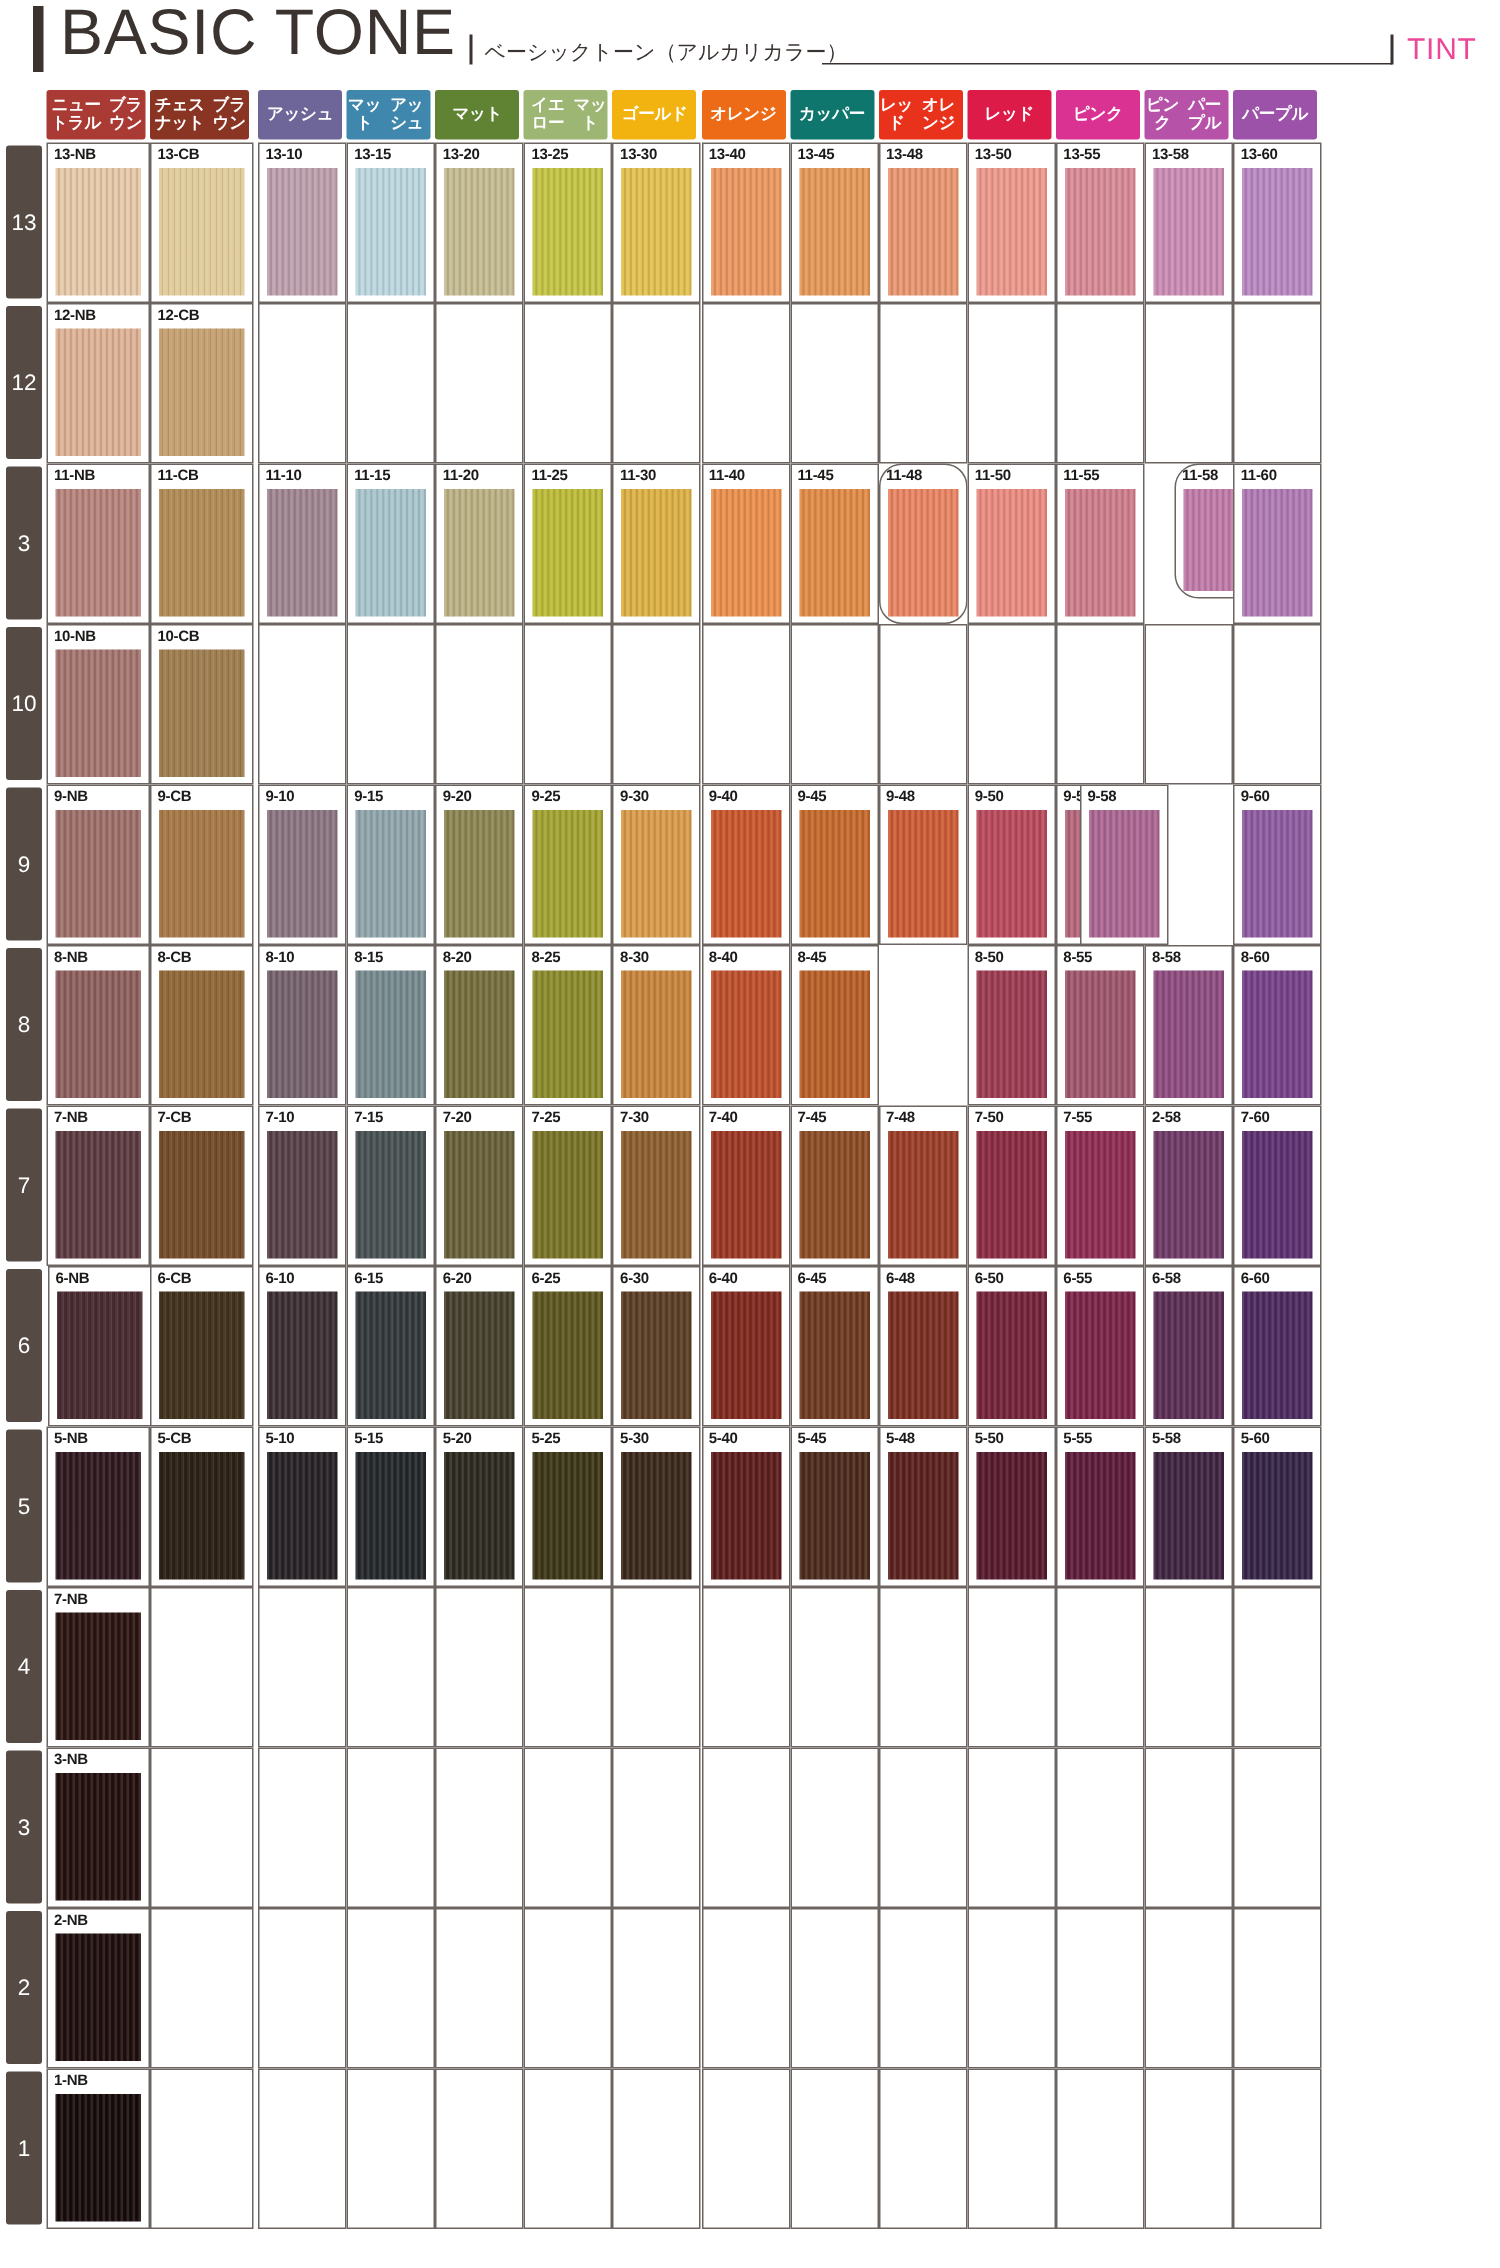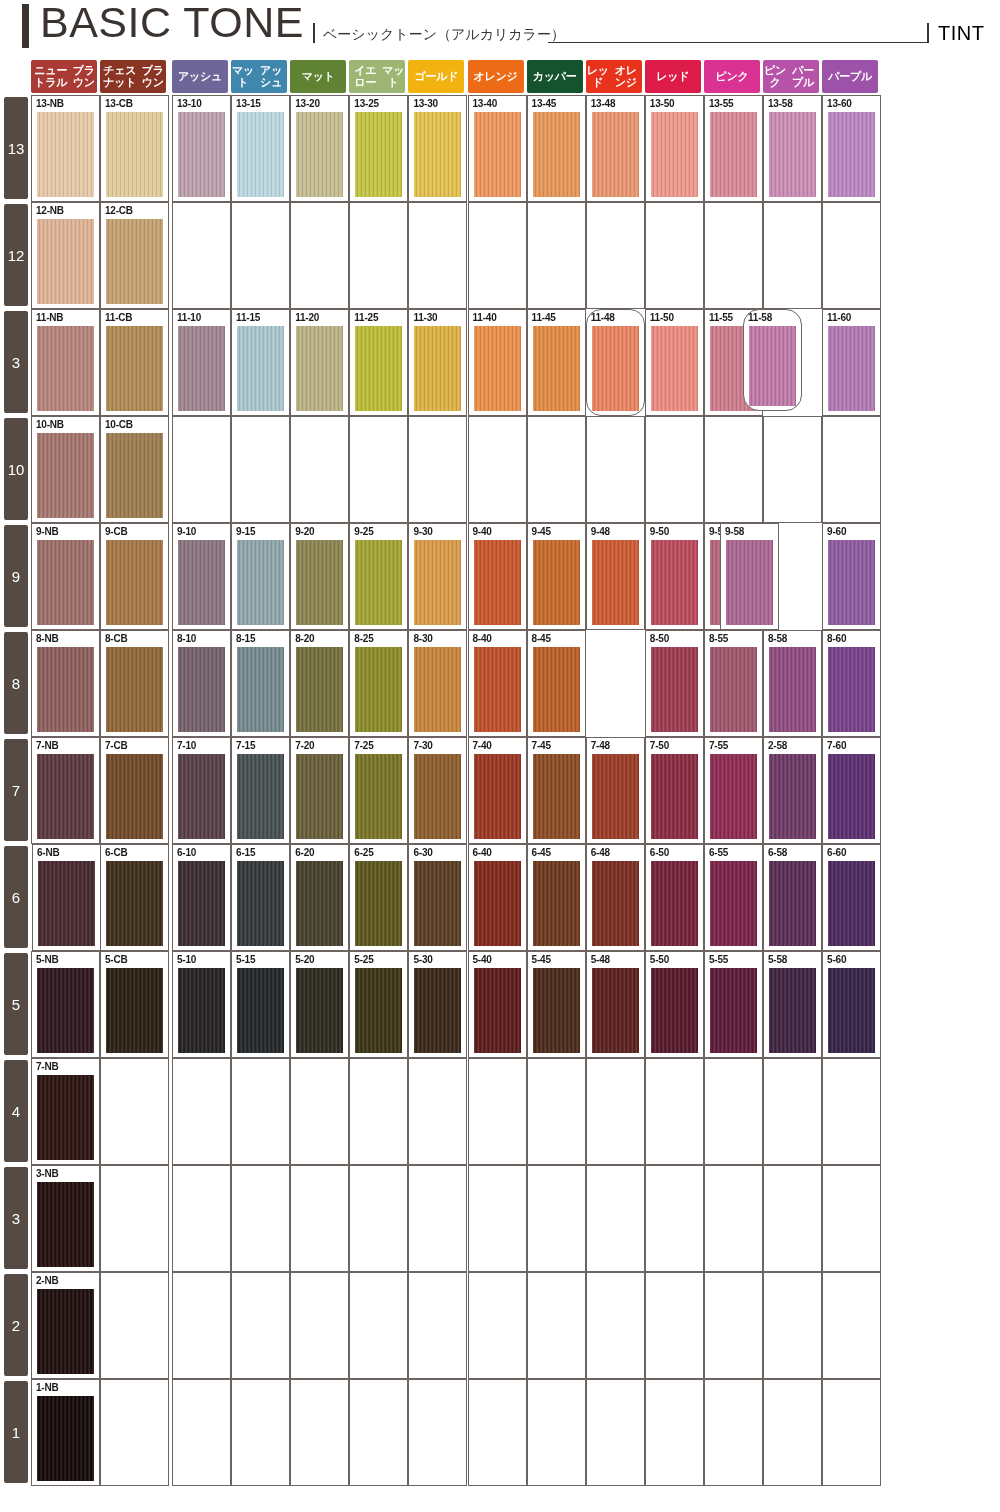--- a/index.html
+++ b/index.html
@@ -59,21 +59,21 @@
   #tint-tick {
     position: absolute;
     left: 927px; top: 23px;
     width: 2px; height: 20px;
     background: #3a332f;
   }
   #tint-text {
     position: absolute;
     left: 938px; top: 22px;
     font-size: 20px;
-    color: #000000;
+    color: #ec4899;
     letter-spacing: 0.5px;
   }
 
   
   #grid {
     position: absolute;
     left: 0; top: 60px;
     width: 1000px;
   }
 
@@ -178,21 +178,21 @@
         <div class="col-head" style="left: 349.3px; width: 56.1px; background: rgb(158, 182, 115);">
           <span>イエロー</span>
           <span>マット</span>
         </div>
         <div class="col-head" style="left: 408.4px; width: 56.1px; background: rgb(242, 179, 16);">
           <span>ゴールド</span>
         </div>
         <div class="col-head" style="left: 467.5px; width: 56.1px; background: rgb(237, 107, 23);">
           <span>オレンジ</span>
         </div>
-        <div class="col-head" style="left: 526.6px; width: 56.1px; background: #14532d;">
+        <div class="col-head" style="left: 526.6px; width: 56.1px; background: #0f766e;">
           <span>カッパー</span>
         </div>
         <div class="col-head" style="left: 585.7px; width: 56.1px; background: rgb(232, 50, 27);">
           <span>レッド</span>
           <span>オレンジ</span>
         </div>
         <div class="col-head" style="left: 644.8px; width: 56.1px; background: rgb(220, 27, 73);">
           <span>レッド</span>
         </div>
         <div class="col-head" style="left: 703.9px; width: 56.1px; background: rgb(218, 50, 147);">
@@ -332,21 +332,21 @@
             <div class="swatch" style="background: repeating-linear-gradient(90deg, rgba(255, 255, 255, 0.11) 0px, rgba(255, 255, 255, 0.11) 1px, rgba(0, 0, 0, 0) 1px, rgba(0, 0, 0, 0) 2px, rgba(0, 0, 0, 0.1) 2px, rgba(0, 0, 0, 0.1) 3px, rgba(255, 255, 255, 0.05) 3px, rgba(255, 255, 255, 0.05) 4px), linear-gradient(rgb(233, 132, 99), rgb(233, 132, 99));"></div>
           </div>
           <div class="cell" style="left: 644.8px; width: 59.1px; top: 0px; height: 107px;">
             <div class="cell-code">11-50</div>
             <div class="swatch" style="background: repeating-linear-gradient(90deg, rgba(255, 255, 255, 0.11) 0px, rgba(255, 255, 255, 0.11) 1px, rgba(0, 0, 0, 0) 1px, rgba(0, 0, 0, 0) 2px, rgba(0, 0, 0, 0.1) 2px, rgba(0, 0, 0, 0.1) 3px, rgba(255, 255, 255, 0.05) 3px, rgba(255, 255, 255, 0.05) 4px), linear-gradient(rgb(234, 139, 128), rgb(234, 139, 128));"></div>
           </div>
           <div class="cell" style="left: 703.9px; width: 59.1px; top: 0px; height: 107px;">
             <div class="cell-code">11-55</div>
             <div class="swatch" style="background: repeating-linear-gradient(90deg, rgba(255, 255, 255, 0.11) 0px, rgba(255, 255, 255, 0.11) 1px, rgba(0, 0, 0, 0) 1px, rgba(0, 0, 0, 0) 2px, rgba(0, 0, 0, 0.1) 2px, rgba(0, 0, 0, 0.1) 3px, rgba(255, 255, 255, 0.05) 3px, rgba(255, 255, 255, 0.05) 4px), linear-gradient(rgb(206, 125, 140), rgb(206, 125, 140));"></div>
           </div>
-          <div class="cell" style="left: 743px; width: 59.1px; top: 0px; height: 102px; border-radius: 16px;">
+          <div class="cell" style="left: 783px; width: 59.1px; top: 0px; height: 90px; border-radius: 16px;">
             <div class="cell-code">11-58</div>
             <div class="swatch" style="background: repeating-linear-gradient(90deg, rgba(255, 255, 255, 0.11) 0px, rgba(255, 255, 255, 0.11) 1px, rgba(0, 0, 0, 0) 1px, rgba(0, 0, 0, 0) 2px, rgba(0, 0, 0, 0.1) 2px, rgba(0, 0, 0, 0.1) 3px, rgba(255, 255, 255, 0.05) 3px, rgba(255, 255, 255, 0.05) 4px), linear-gradient(rgb(192, 123, 168), rgb(192, 123, 168));"></div>
           </div>
           <div class="cell" style="left: 822.1px; width: 59.1px; top: 0px; height: 107px;">
             <div class="cell-code">11-60</div>
             <div class="swatch" style="background: repeating-linear-gradient(90deg, rgba(255, 255, 255, 0.11) 0px, rgba(255, 255, 255, 0.11) 1px, rgba(0, 0, 0, 0) 1px, rgba(0, 0, 0, 0) 2px, rgba(0, 0, 0, 0.1) 2px, rgba(0, 0, 0, 0.1) 3px, rgba(255, 255, 255, 0.05) 3px, rgba(255, 255, 255, 0.05) 4px), linear-gradient(rgb(176, 122, 180), rgb(176, 122, 180));"></div>
           </div>
         </div>
         <div class="body-row" style="height: 107px;">
           <div class="level-tab" style="top: 2px; height: 102px;">10</div>

